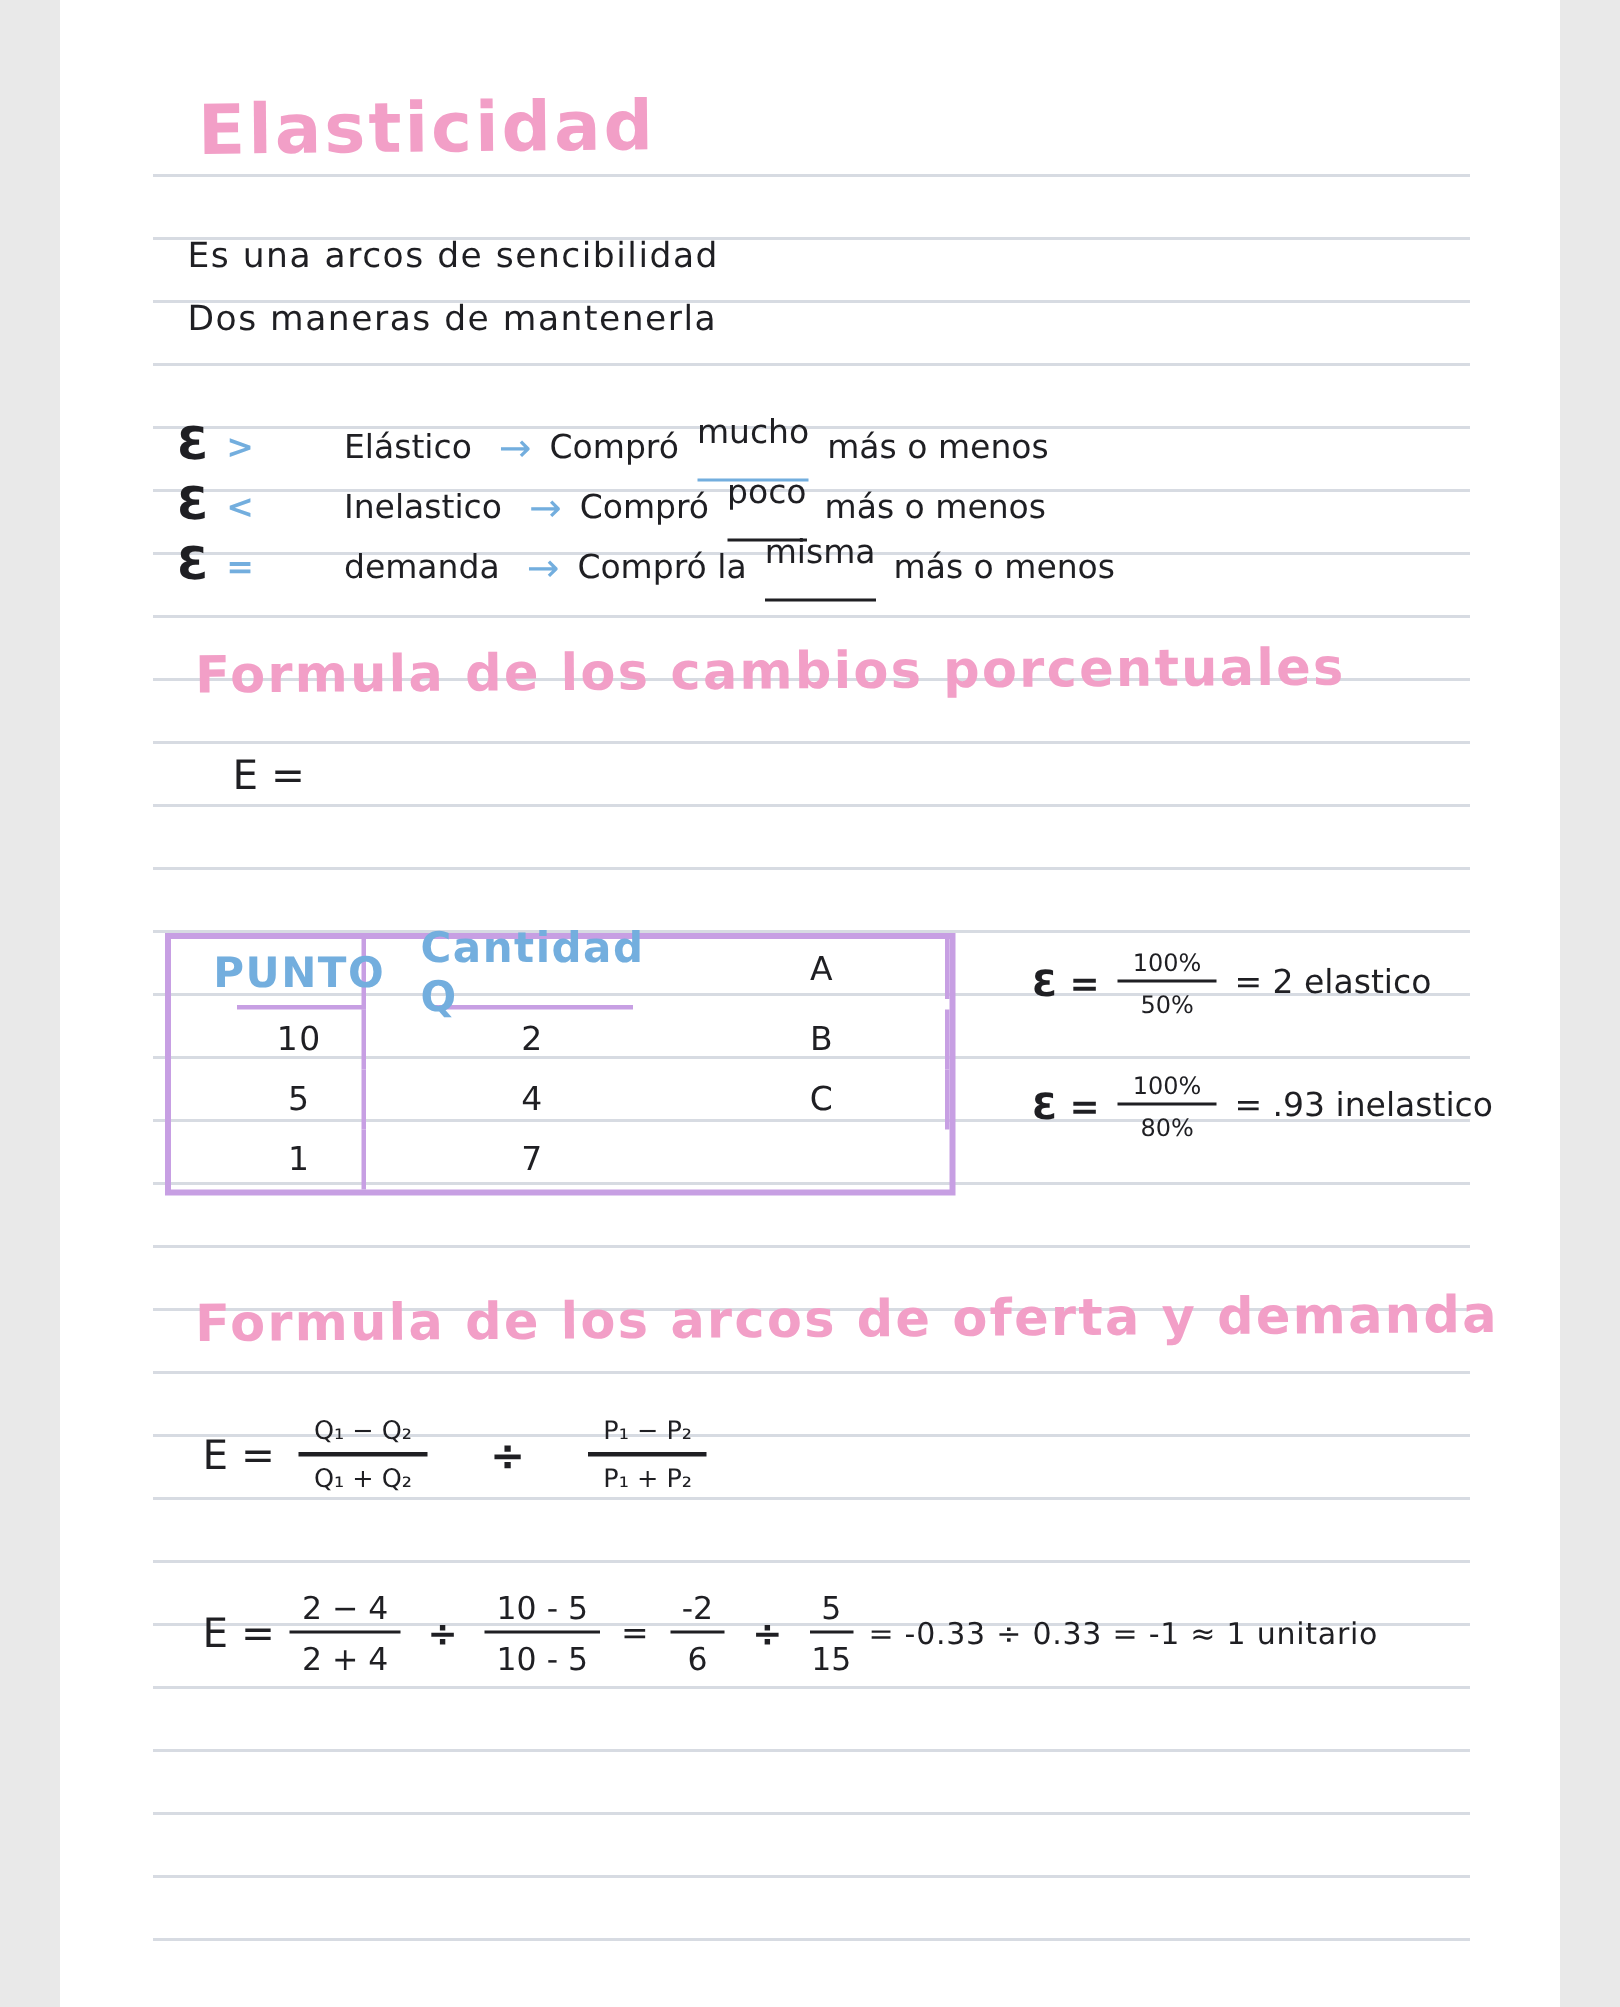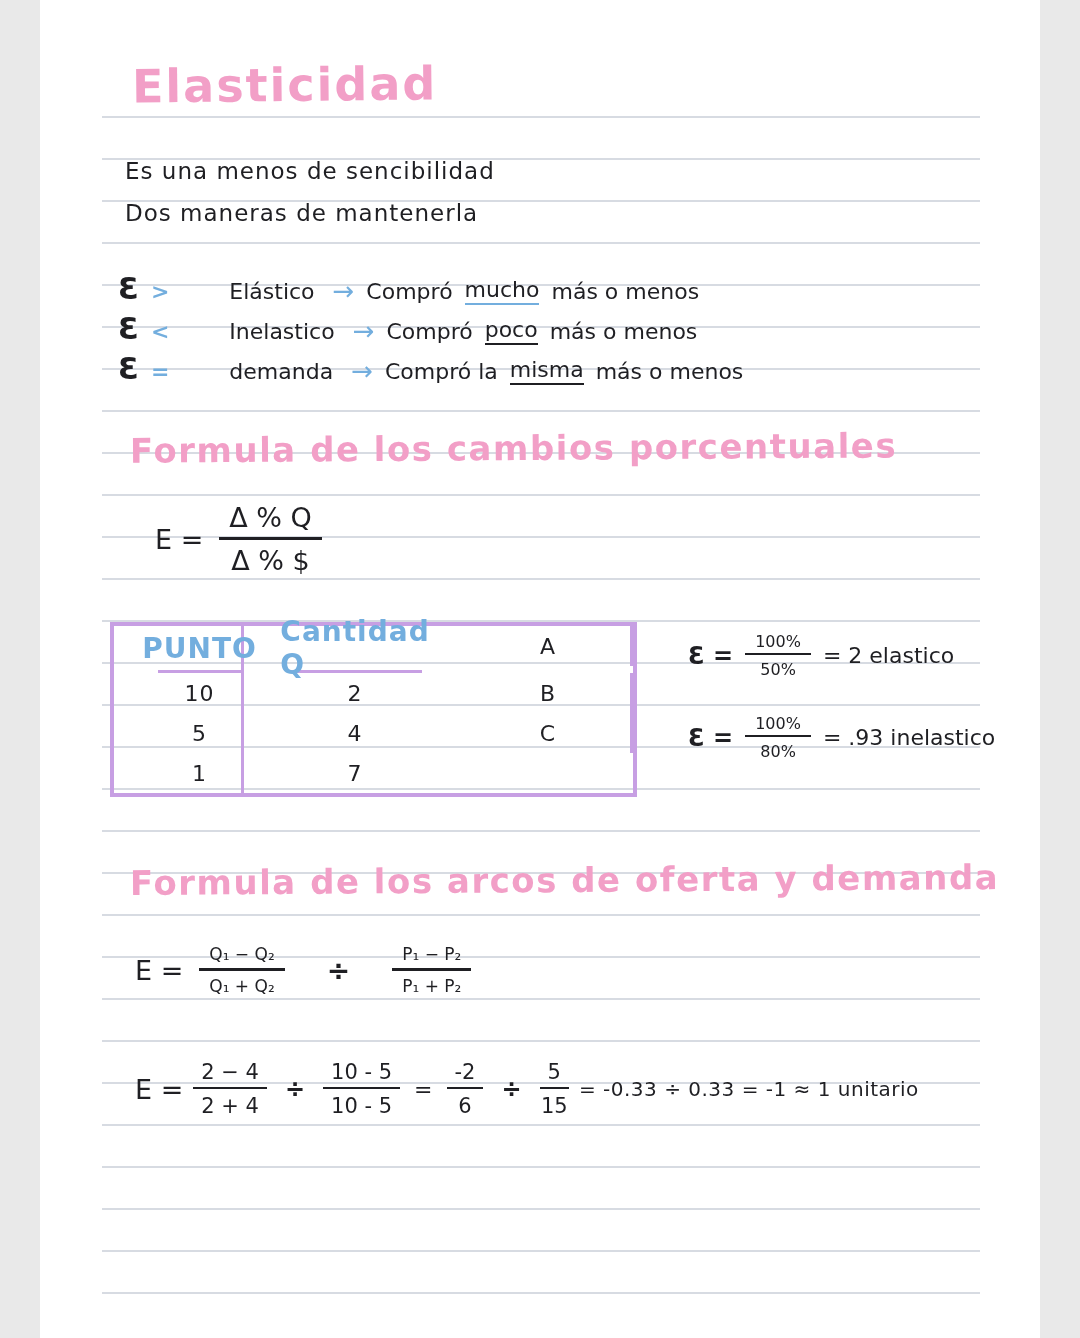--- a/index.html
+++ b/index.html
@@ -33,21 +33,21 @@
 
   .type-row { display:flex; align-items:center; gap:12px; font-size:22px; }
   .trow0 { left:78px; top:276px; }
   .trow1 { left:78px; top:316px; }
   .trow2 { left:78px; top:356px; }
   .esym { font-size:30px; font-weight:bold; line-height:1; transform:translateY(-2px); }
   .blue { color:#73aede; }
   .op { font-size:22px; font-weight:bold; }
   .tname { font-size:22px; margin-right:6px;margin-left:48px; }
   .arrow { font-size:26px; line-height:1; }
-  .hl { border-bottom:2.5px solid #1f1f23; padding-bottom:1px; }
+  .hl { border-bottom:2.5px solid #1f1f23; padding-bottom:18px; }
   .hl-blue { border-bottom-color:#73aede; }
 
   .heading {
     font-size:34px; font-weight:bold;
     color:#f29fc7; letter-spacing:1.5px;
     transform:rotate(-0.4deg);
   }
   .heading1 { left:90px; top:428px; }
   .heading2 { left:90px; top:860px; }
 
@@ -97,21 +97,21 @@
   .tail { white-space:nowrap; font-size:20px; letter-spacing:0.5px; }
 </style>
 </head>
 <body>
 
 <div class="page">
   <div class="ruled"></div>
 
   <div class="abs title">Elasticidad</div>
 
-  <div class="abs body-text intro1">Es una menos de sencibilidad</div>
+  <div class="abs body-text intro1">Es una arcos de sencibilidad</div>
   <div class="abs body-text intro2">Dos maneras de mantenerla</div>
 
   <div class="abs type-row trow0">
     <span class="esym">Ɛ</span>
     <span class="op blue">&gt;</span>
     <span class="tname">Elástico</span>
     <span class="arrow blue">→</span>
     <span>Compró</span>
     <span class="hl hl-blue">mucho</span>
     <span>más o menos</span>
@@ -134,24 +134,20 @@
     <span class="arrow blue">→</span>
     <span>Compró la</span>
     <span class="hl">misma</span>
     <span>más o menos</span>
   </div>
 
   <div class="abs heading heading1">Formula de los cambios porcentuales</div>
 
   <div class="abs formula-row percent-formula">
     <span class="lhs">E =</span>
-    <span class="frac">
-      <span class="num">Δ % Q</span>
-      <span class="den">Δ % $</span>
-    </span>
   </div>
 
   <div class="abs ptable">
     <div class="cell head colsep">PUNTO</div>
     <div class="cell head">Cantidad Q</div>
 
     <div class="cell colsep">A</div>
     <div class="cell colsep">10</div>
     <div class="cell">2</div>
 

